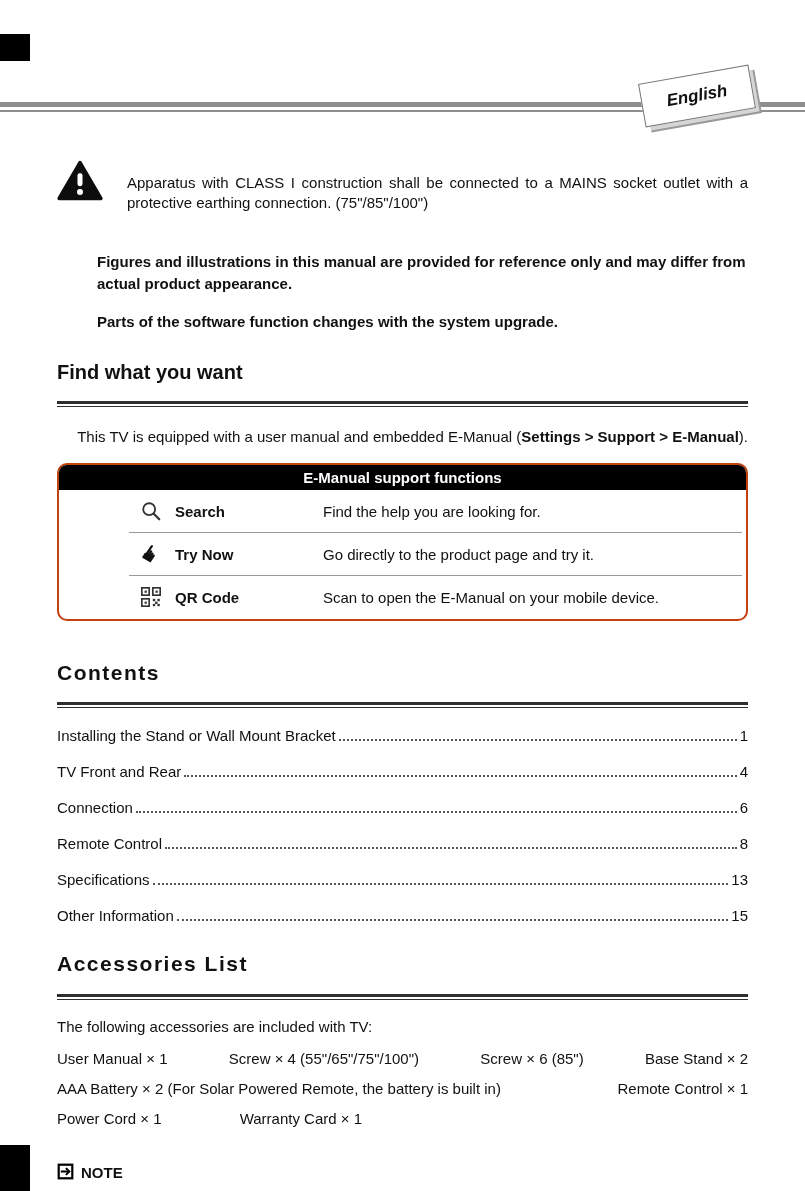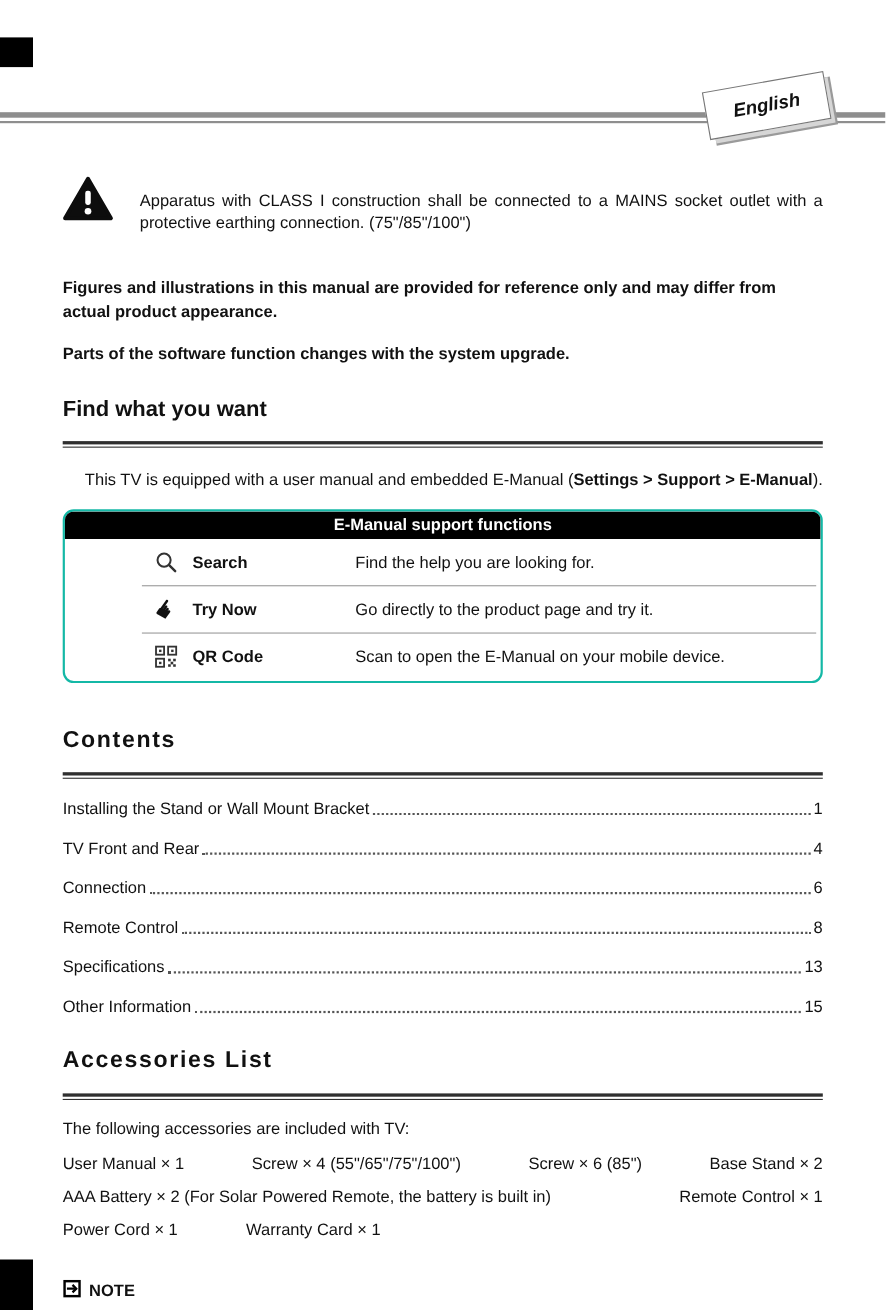--- a/index.html
+++ b/index.html
@@ -23,35 +23,35 @@
     display:flex;align-items:center;justify-content:center;
     font-style:italic;font-weight:bold;font-size:17px;color:#111;
   }
 
   .content{position:absolute;left:57px;right:57px;top:150px;}
 
   .warning-row{display:flex;gap:24px;margin-top:8px;align-items:flex-start;}
   .warning-icon{flex:0 0 46px;margin-top:2px;}
   .warning-text{font-size:15px;line-height:1.35;text-align:justify;}
 
-  .notice{font-weight:bold;font-size:15px;line-height:1.5;}
+  .notice{font-weight:bold;font-size:15px;line-height:1.5;margin-left:40px;}
   .notice-1{margin-top:22px;}
   .notice-2{margin-top:12px;}
 
   .section-title{font-size:20px;font-weight:bold;margin-top:28px;}
   .section-title.spaced{font-size:21px;letter-spacing:1.5px;}
   .heading-rule{margin-top:6px;}
   .heading-rule .thick{height:3px;background:#2f2f2f;}
   .heading-rule .thin{height:1px;background:#2f2f2f;margin-top:2px;}
 
   .intro{font-size:15px;line-height:1.55;margin-top:18px;text-align:right;}
   .intro b{font-weight:bold;}
 
   .emanual-table{
-    margin-top:12px;border:2px solid #14b8a6;border-radius:10px;overflow:hidden;
+    margin-top:12px;border:2px solid #c2410c;border-radius:10px;overflow:hidden;
     background:#fff;
   }
   .emanual-header{
     background:#000;color:#fff;text-align:center;font-weight:bold;
     font-size:15px;padding:4px 0;
   }
   .t-row{display:flex;align-items:center;height:43px;position:relative;}
   .t-row:not(:last-child)::after{
     content:"";position:absolute;left:70px;right:4px;bottom:0;height:1px;background:#9a9a9a;
   }
@@ -63,21 +63,21 @@
   .toc{margin-top:4px;}
   .toc-row{display:flex;align-items:flex-end;font-size:15px;margin-top:19px;}
   .toc-label{white-space:nowrap;}
   .toc-dots{flex:1;border-bottom:2px dotted #555;margin:0 3px;transform:translateY(-3px);}
   .toc-page{white-space:nowrap;}
 
   .acc-intro{font-size:15px;margin-top:18px;}
   .acc-row{display:flex;font-size:15px;margin-top:13px;}
   .acc-row.spread{justify-content:space-between;}
   .acc-row.pair{justify-content:space-between;}
-  .acc-row.left{gap:62px;}
+  .acc-row.left{gap:78px;}
 
   .note-head{display:flex;align-items:center;gap:7px;margin-top:36px;font-weight:bold;font-size:15px;}
 </style>
 </head>
 <body>
 
 <div class="corner-mark-top"></div>
 <div class="corner-mark-bottom"></div>
 
 <div class="top-rule">

